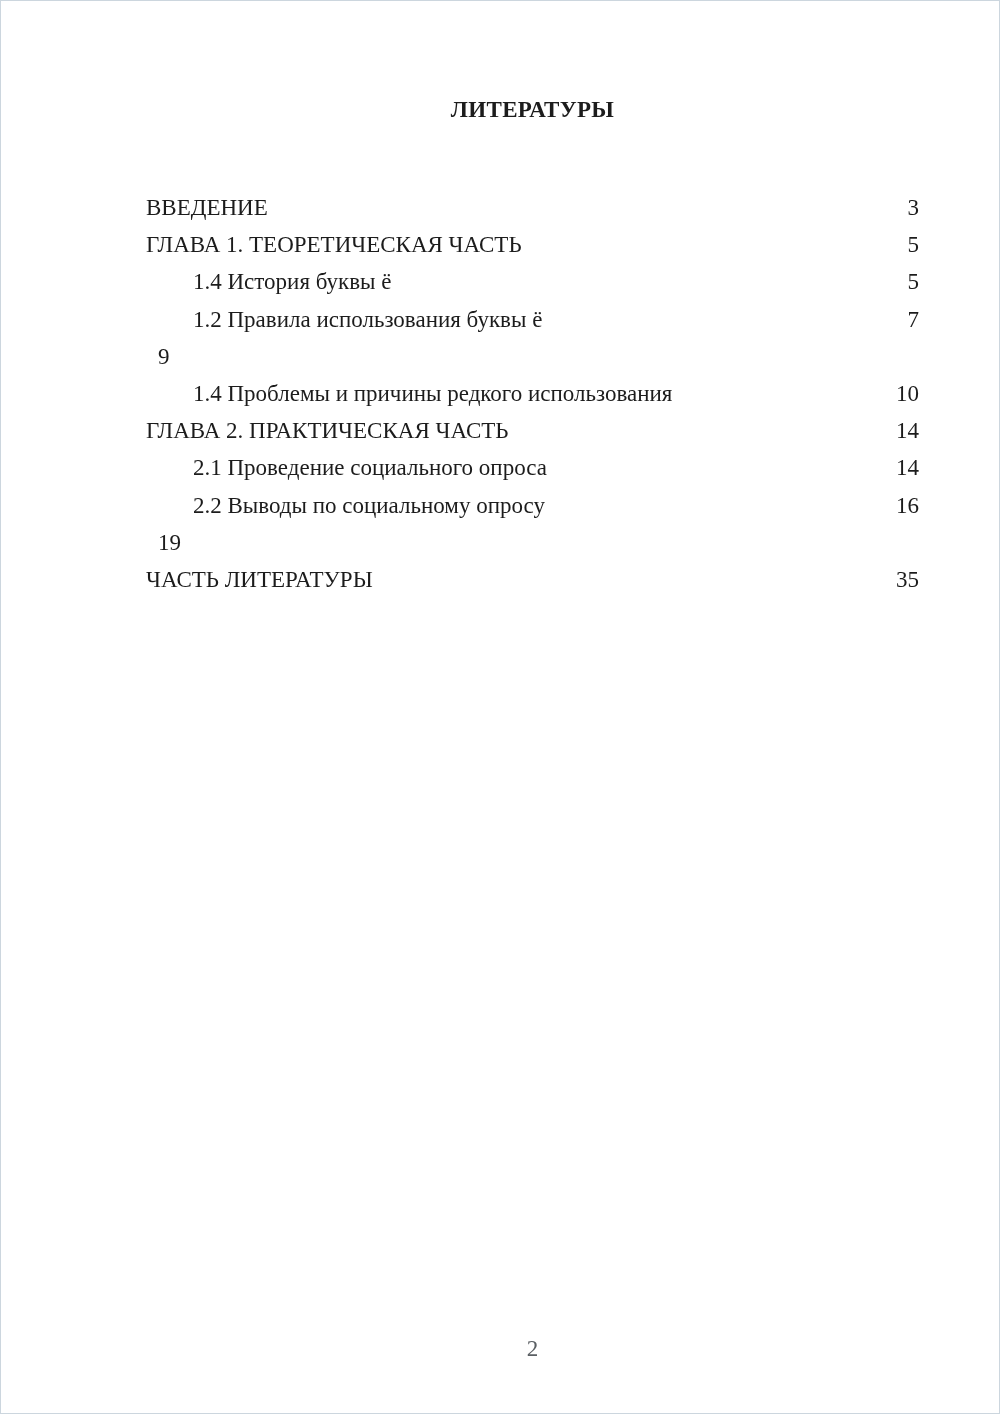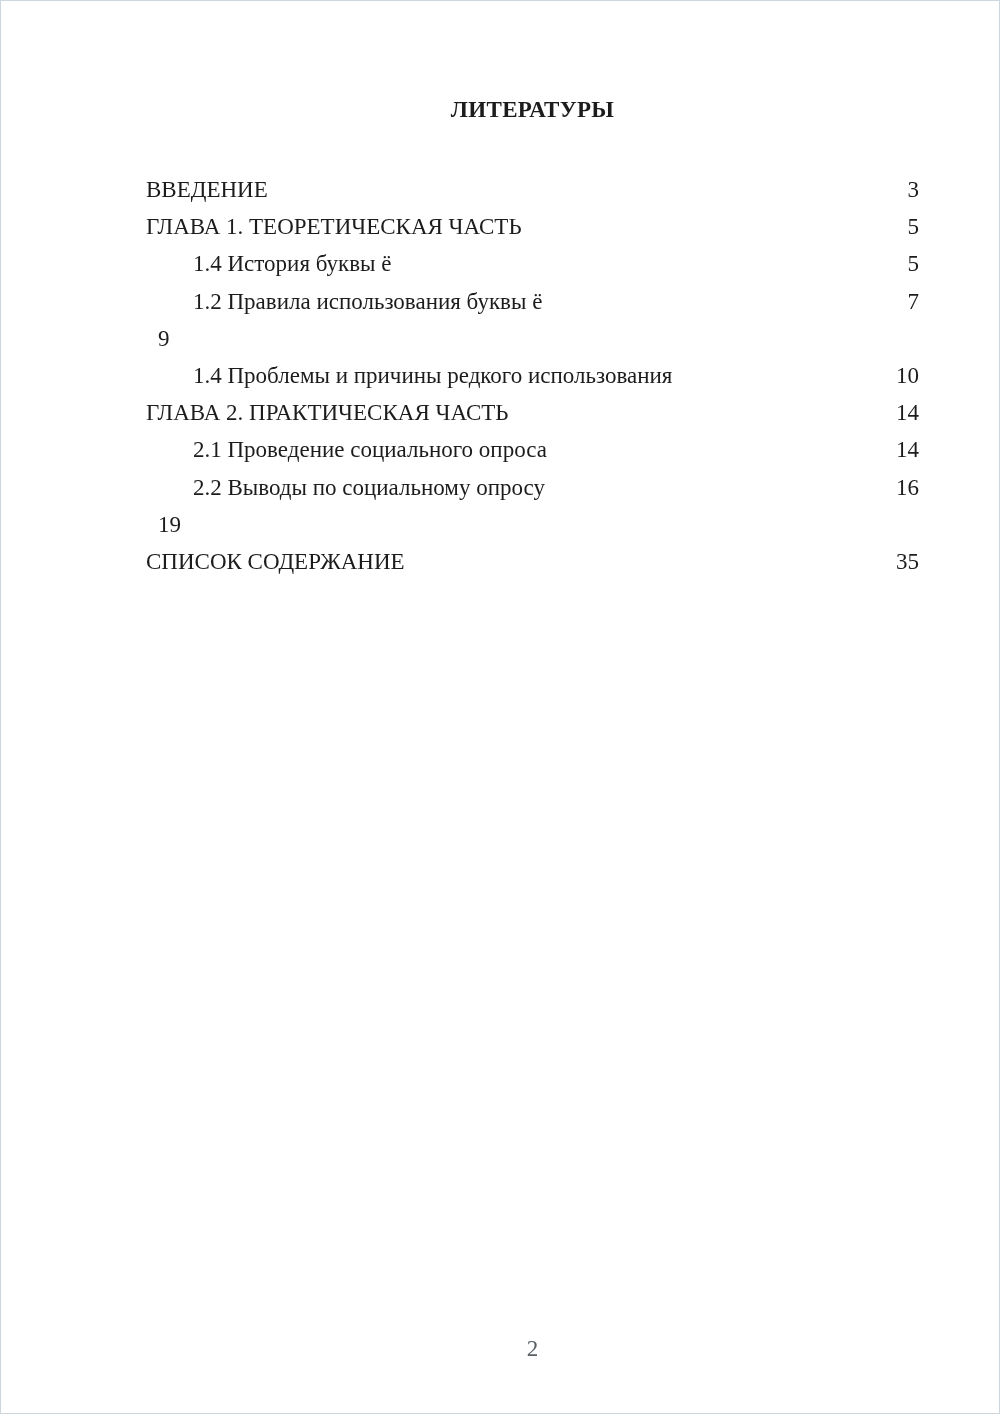--- a/index.html
+++ b/index.html
@@ -24,21 +24,21 @@
     width: 773px;
     margin: 0;
     text-align: center;
     font-size: 23px;
     line-height: 37px;
     font-weight: bold;
     letter-spacing: 0.3px;
   }
   .toc {
     position: absolute;
-    top: 170px;
+    top: 188px;
     left: 145px;
     width: 773px;
     font-size: 23px;
     line-height: 37.2px;
   }
   .toc-row {
     display: flex;
     justify-content: space-between;
     align-items: baseline;
   }
@@ -101,18 +101,18 @@
       <span class="toc-page">14</span>
     </div>
     <div class="toc-row sub">
       <span class="toc-label">2.2 Выводы по социальному опросу</span>
       <span class="toc-page">16</span>
     </div>
     <div class="toc-row">
       <span class="toc-page">19</span>
     </div>
     <div class="toc-row">
-      <span class="toc-label">СПИСОК СОДЕРЖАНИЕ</span>
+      <span class="toc-label">ЧАСТЬ ЛИТЕРАТУРЫ</span>
       <span class="toc-page">35</span>
     </div>
   </div>
 
 <div class="footer-page-number">2</div>
 
 </body></html>

